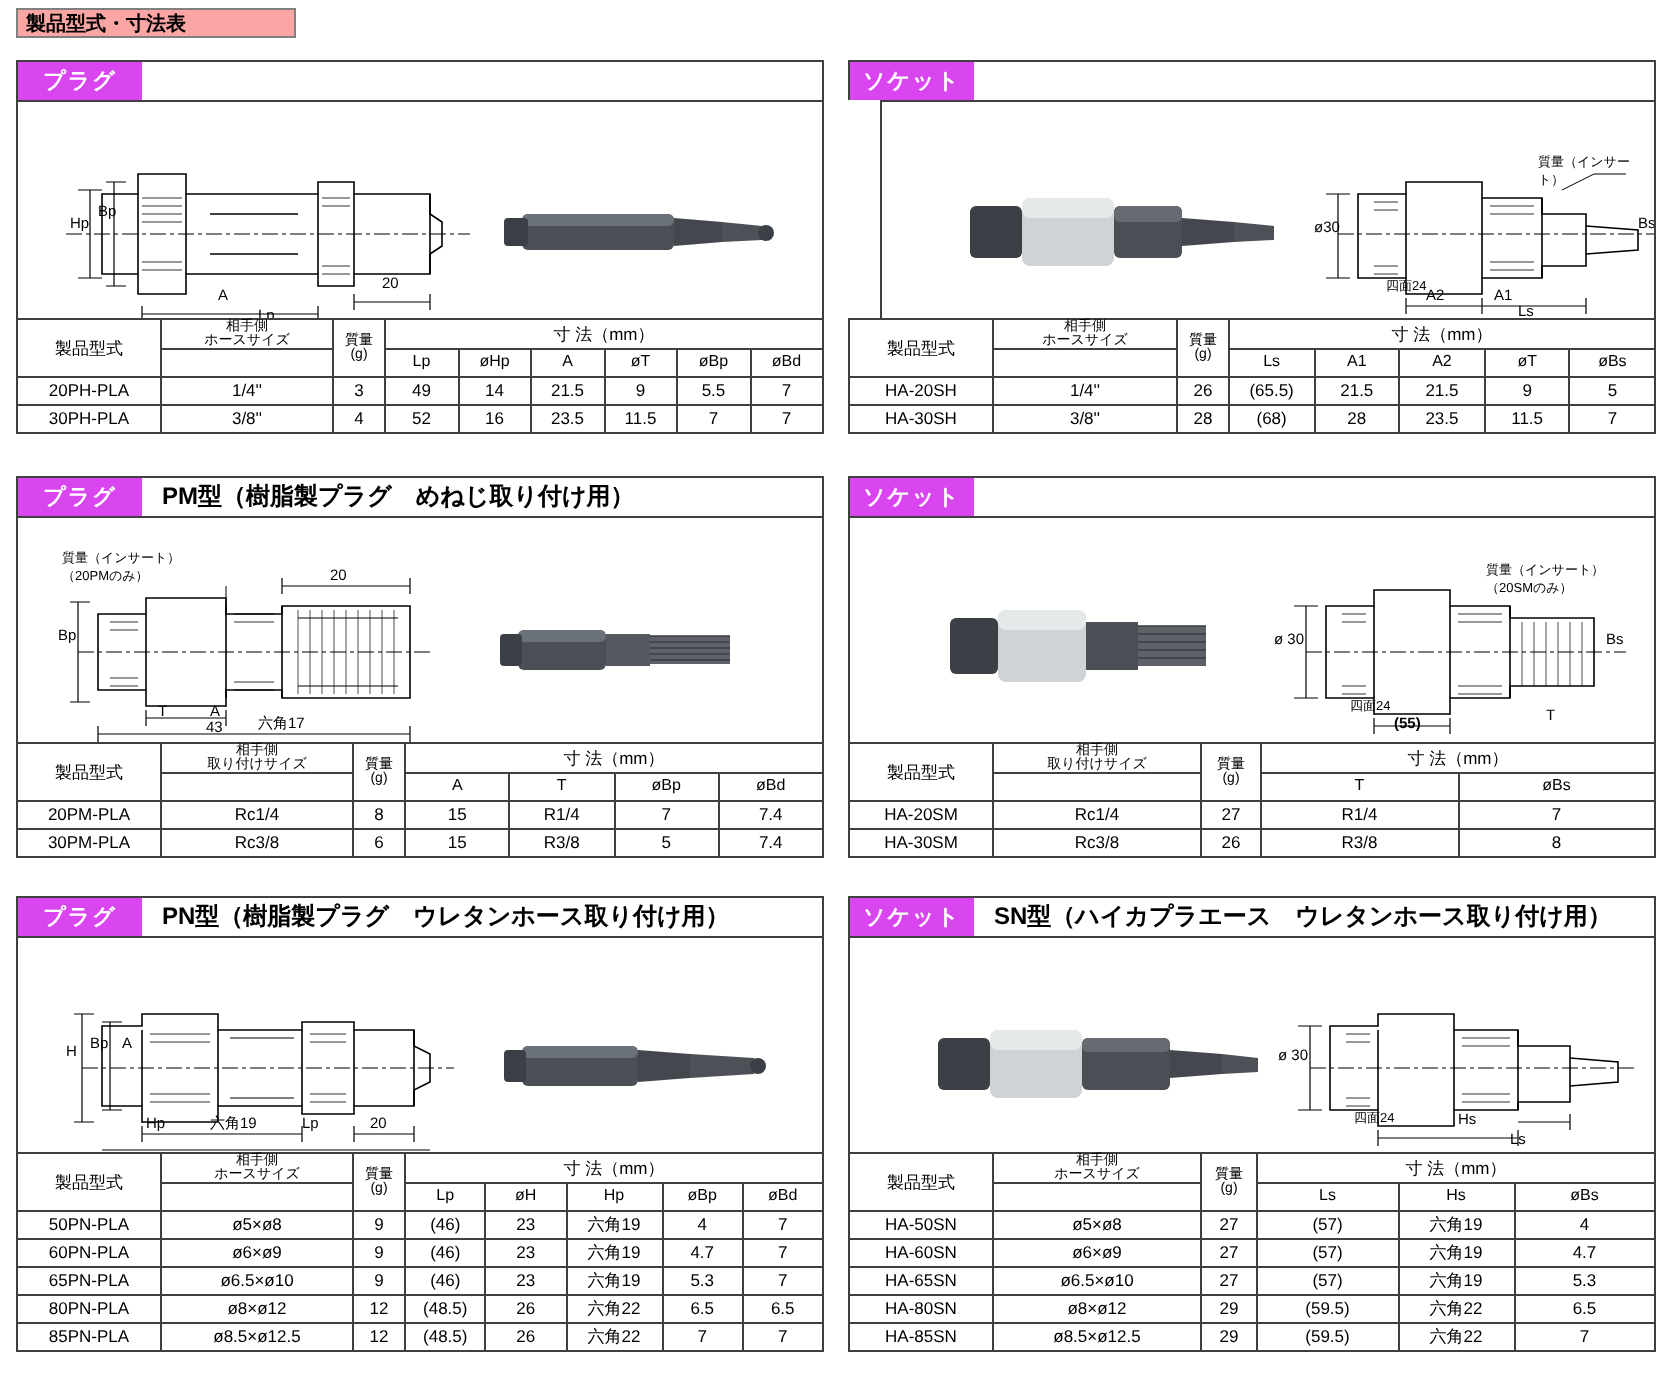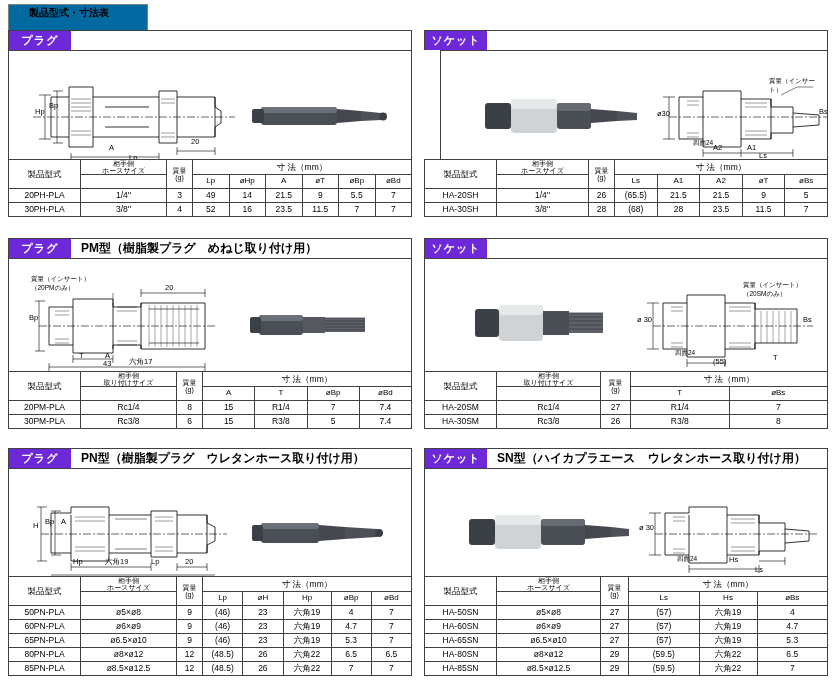--- a/index.html
+++ b/index.html
@@ -1,34 +1,34 @@
 <!DOCTYPE html>
 <html><head>
 <meta charset="utf-8">
 <style>
   html,body{margin:0;padding:0;background:#ffffff;}
   body{width:837px;height:695px;font-family:"Liberation Sans","DejaVu Sans",sans-serif;color:#000;}
   .page{position:relative;width:837px;height:695px;overflow:hidden;}
 
   
   .doc-title{
-    position:absolute;left:8px;top:4px;width:140px;height:27px;
-    background:#0369a1;border:1px solid #808080;
-    font-size:10px;font-weight:bold;line-height:15px;padding-left:20px;
+    position:absolute;left:8px;top:4px;width:140px;height:15px;
+    background:#fca5a5;border:1px solid #808080;
+    font-size:10px;font-weight:bold;line-height:15px;padding-left:4px;
     box-sizing:border-box;
   }
 
   
   .panel{position:absolute;box-sizing:border-box;}
   .panel-head{
     display:flex;align-items:stretch;height:19px;
     border:1px solid #404040;border-bottom:none;background:#ffffff;
   }
   .tag{
-    width:62px;background:#6d28d9;color:#fff;font-size:11px;font-weight:bold;
+    width:62px;background:#d946ef;color:#fff;font-size:11px;font-weight:bold;
     display:flex;align-items:center;justify-content:center;letter-spacing:1px;
   }
   .tag.socket{width:62px;}
   .head-title{
     flex:1;font-size:12px;font-weight:bold;line-height:19px;padding-left:10px;
     white-space:nowrap;overflow:hidden;
   }
 
   .fig{
     position:relative;border:1px solid #404040;border-bottom:none;
@@ -369,21 +369,21 @@
           <path d="M228 67 L388 67" stroke-dasharray="8,2,2,2" stroke-width="0.6"></path>
           <path d="M228 44 L228 90 M222 44 L234 44 M222 90 L234 90" stroke-width="0.6"></path>
           <path d="M262 104 L300 104 M262 100 L262 108 M300 100 L300 108" stroke-width="0.6"></path>
         </g>
       </svg>
       <div class="lbl" style="left:318px;top:22px;font-size:6.5px;">質量（インサート）</div>
       <div class="lbl" style="left:318px;top:31px;font-size:6.5px;">（20SMのみ）</div>
       <div class="lbl" style="left:212px;top:56px;">ø 30</div>
       <div class="lbl" style="left:378px;top:56px;">Bs</div>
       <div class="lbl" style="left:250px;top:90px;font-size:6.5px;">四面24</div>
-      <div class="lbl" style="left:288px;top:98px;">(55)</div>
+      <div class="lbl" style="left:272px;top:98px;font-weight:bold;">(55)</div>
       <div class="lbl" style="left:348px;top:94px;">T</div>
     </div>
     <table class="spec">
       <colgroup>
           <col style="width:72px">
           <col style="width:104px">
           <col style="width:30px">
           <col>
           <col>
         </colgroup>

